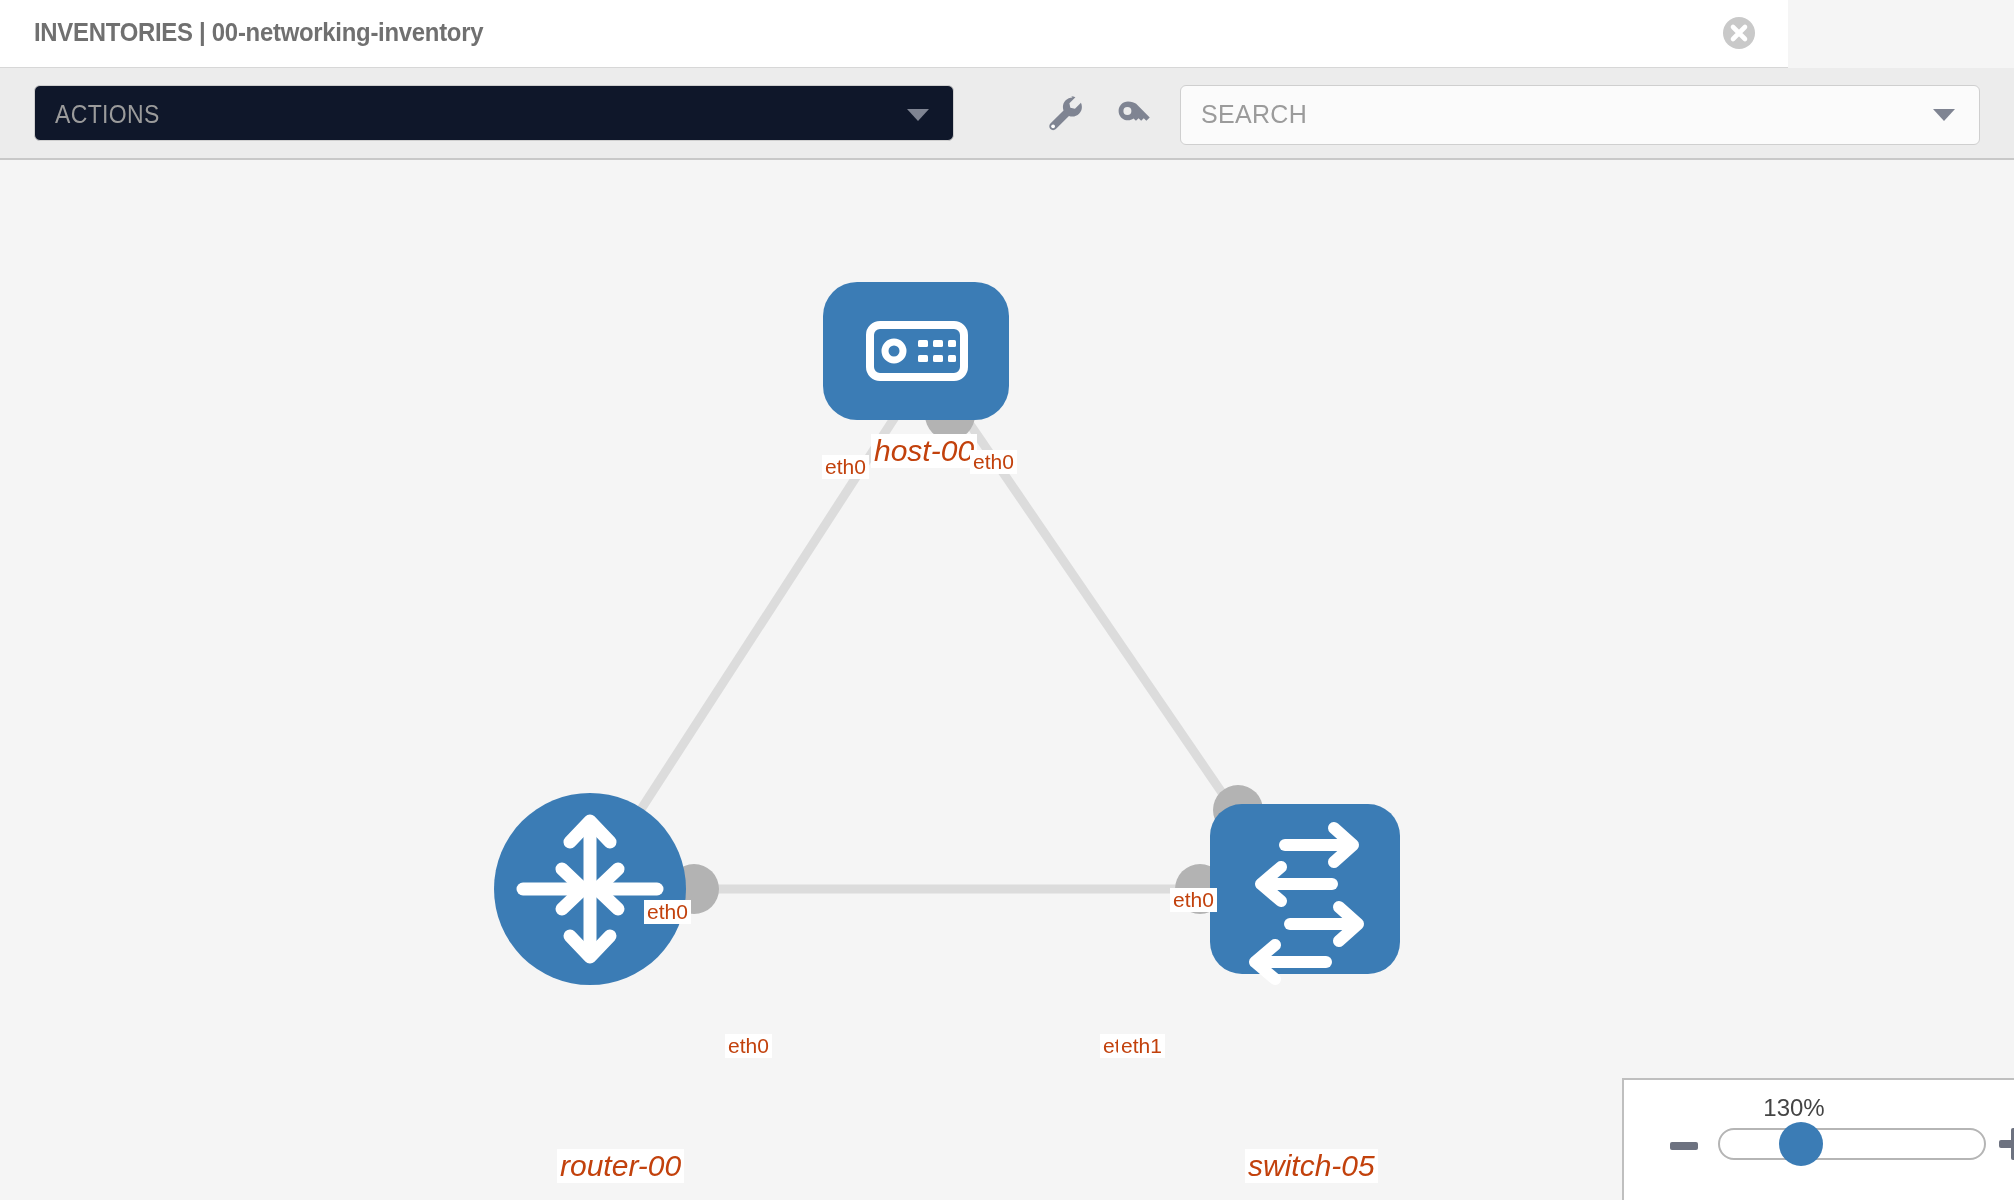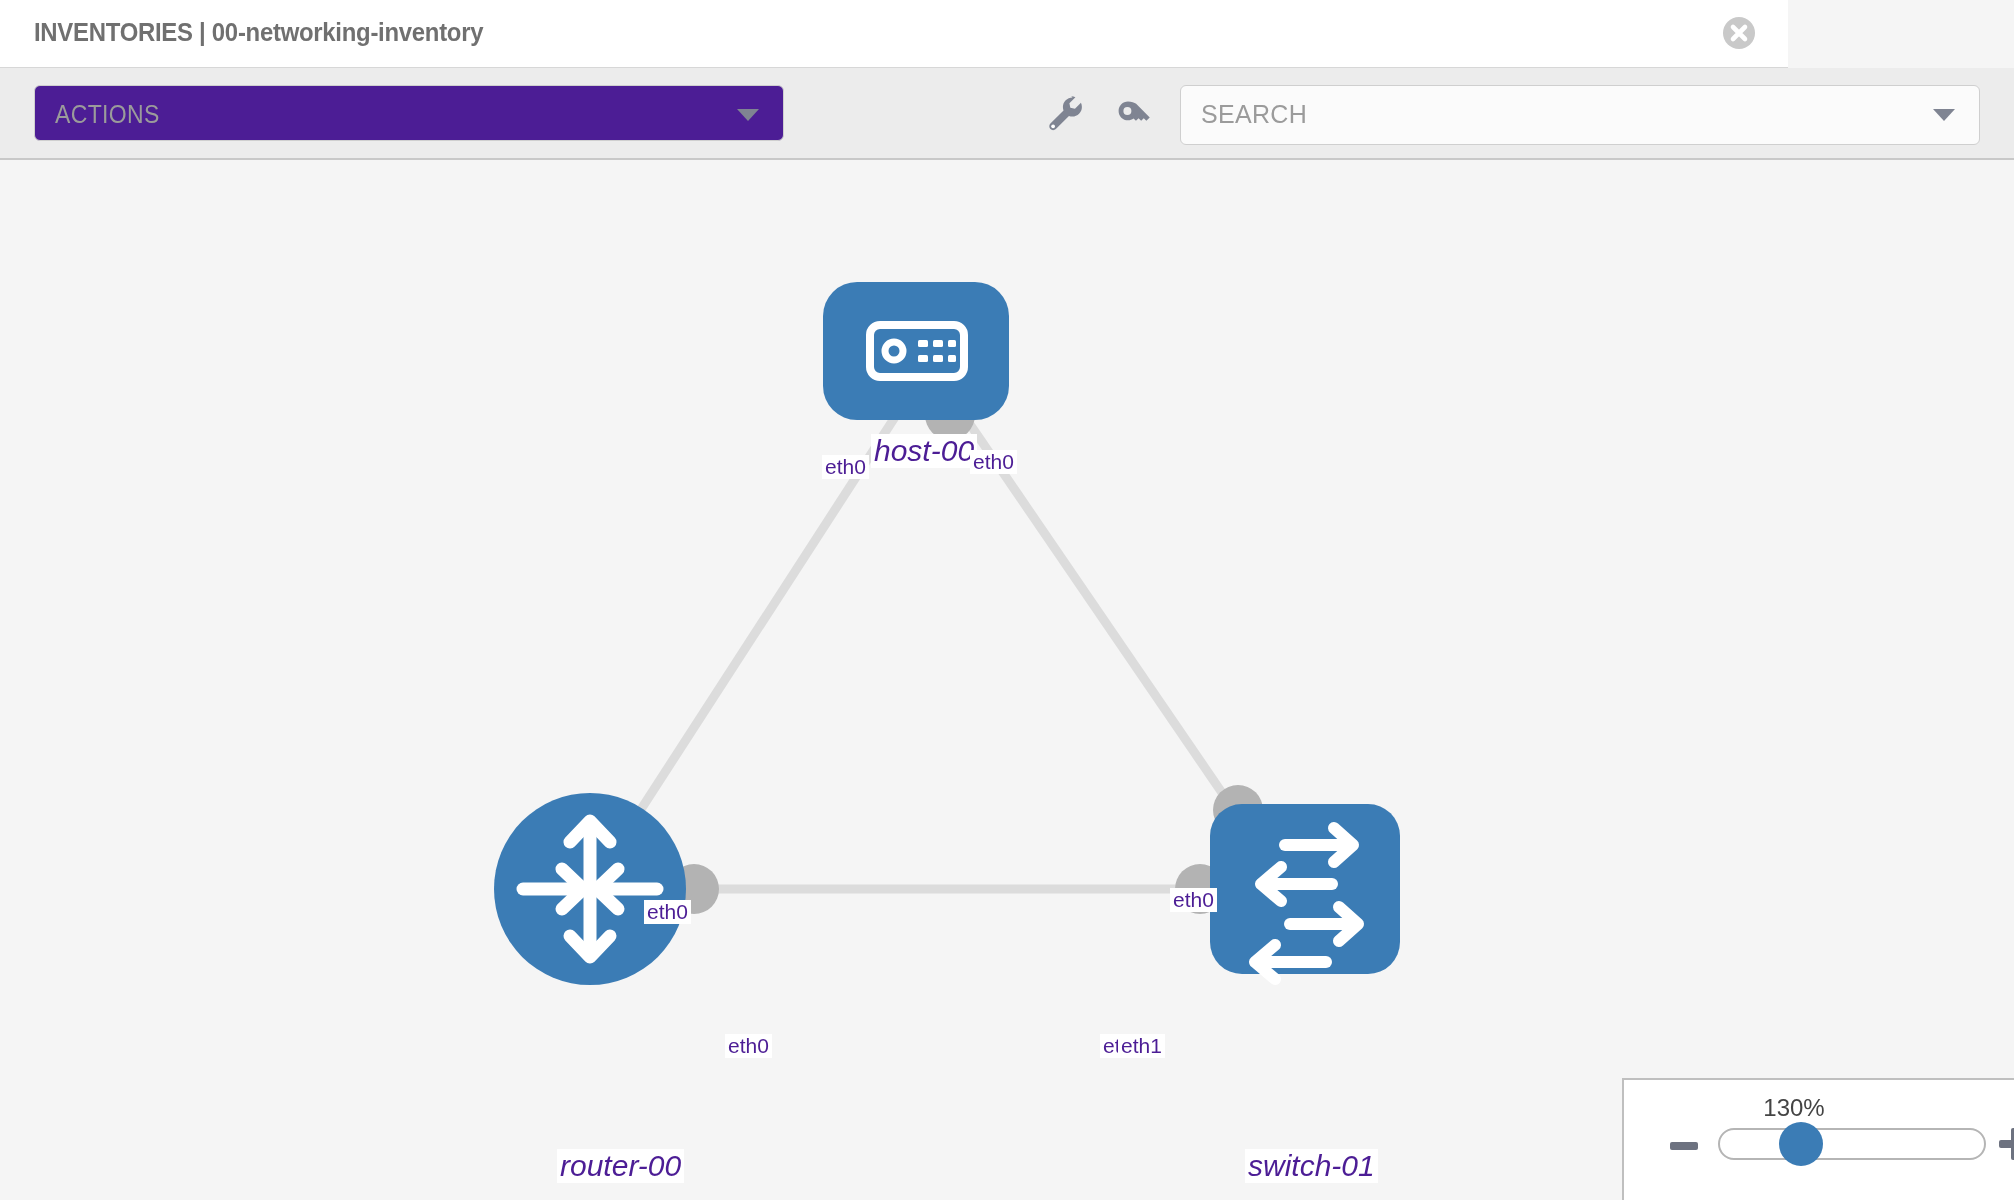--- a/index.html
+++ b/index.html
@@ -36,22 +36,22 @@
 
   
   .toolbar {
     position: absolute; left: 0; top: 68px;
     width: 2014px; height: 92px;
     background: #ececec;
     border-bottom: 2px solid #c8c8c8;
   }
   .actions-select {
     position: absolute; left: 34px; top: 85px;
-    width: 750px; height: 56px;
-    background: #4c1d95;
+    width: 920px; height: 56px;
+    background: #0f172a;
     border: 1px solid #cfcfcf;
     border-radius: 6px;
   }
   .actions-label {
     position: absolute; left: 20px; top: 14px;
     font-size: 25px; color: #9b9b9b;
     transform: scaleX(0.92);
     transform-origin: left center;
     letter-spacing: 0.4px;
   }
@@ -91,21 +91,21 @@
     position: absolute; left: 0; top: 162px;
     width: 2014px; height: 1038px;
     background: #f5f5f5;
     overflow: hidden;
   }
   .topology-svg { position: absolute; left: 0; top: 0; }
 
   .node-label {
     position: absolute;
     background: #ffffff;
-    color: #4c1d95;
+    color: #c2410c;
     white-space: nowrap;
     line-height: 1.05;
   }
   .node-name { font-size: 30px; padding: 1px 3px; font-style: italic; }
   .iface-label { font-size: 21px; padding: 1px 3px; }
 
   
   .zoom-panel {
     position: absolute; left: 1622px; top: 1078px;
     width: 392px; height: 155px;
@@ -262,21 +262,21 @@
           <polyline points="1339,745 1358,762 1339,779"></polyline>
 
           <line x1="1326" y1="800" x2="1256" y2="800"></line>
           <polyline points="1275,783 1255,800 1275,817"></polyline>
         </g>
       </g>
     </svg>
 
     <span class="node-label node-name" style="left:871px; top:272px;">host-00</span>
     <span class="node-label node-name" style="left:557px; top:987px;">router-00</span>
-    <span class="node-label node-name" style="left:1245px; top:987px;">switch-01</span>
+    <span class="node-label node-name" style="left:1245px; top:987px;">switch-05</span>
 
     <span class="node-label iface-label" style="left:822px; top:293px;">eth0</span>
     <span class="node-label iface-label" style="left:970px; top:288px;">eth0</span>
     <span class="node-label iface-label" style="left:644px; top:738px;">eth0</span>
     <span class="node-label iface-label" style="left:1170px; top:726px;">eth0</span>
     <span class="node-label iface-label" style="left:725px; top:872px;">eth0</span>
     <span class="node-label iface-label" style="left:1100px; top:872px;">eth0</span>
     <span class="node-label iface-label" style="left:1118px; top:872px;">eth1</span>
   </div>
 

